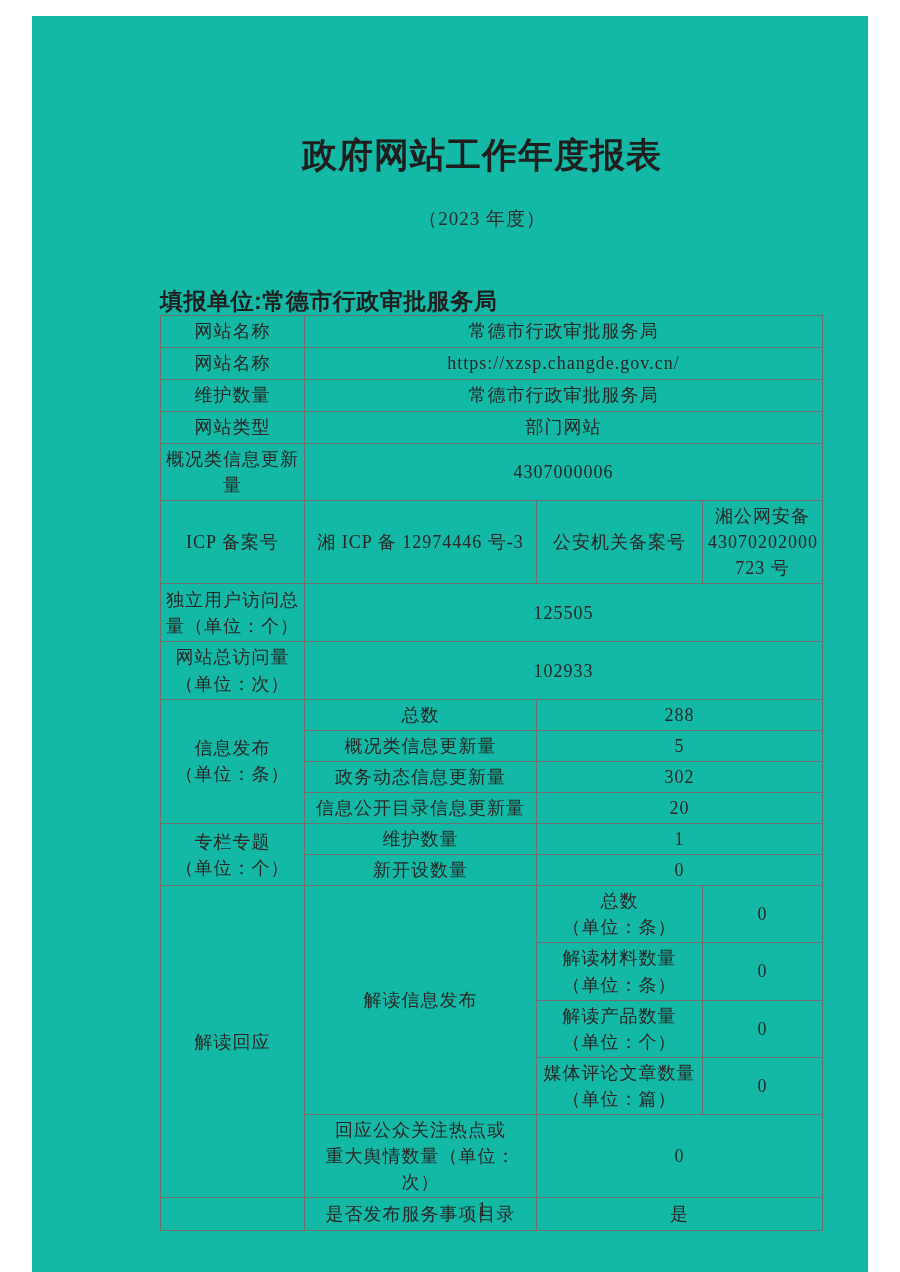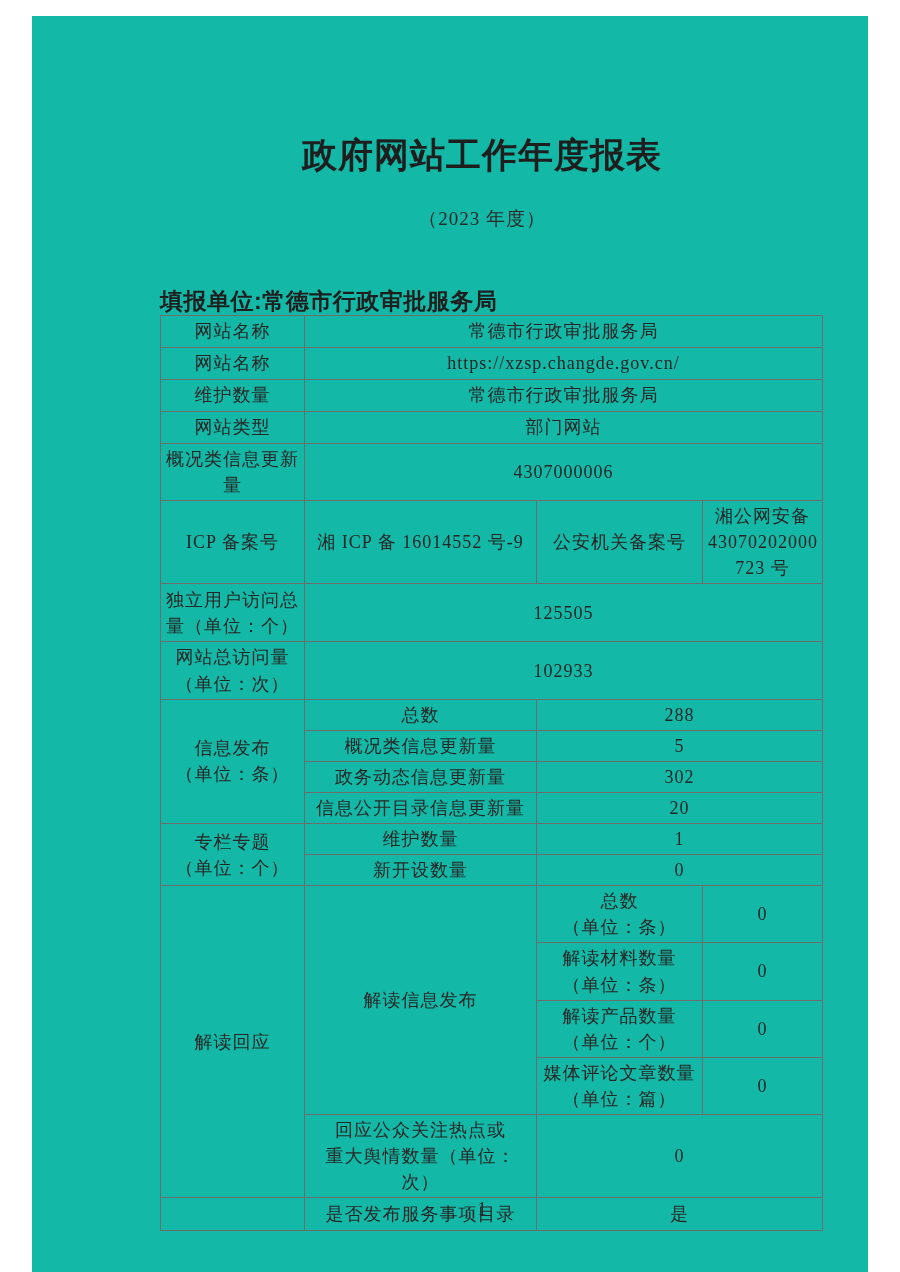--- a/index.html
+++ b/index.html
@@ -72,21 +72,21 @@
       <tr class="h32">
         <td>网站类型</td>
         <td colspan="3">部门网站</td>
       </tr>
       <tr class="h32">
         <td>概况类信息更新量</td>
         <td colspan="3">4307000006</td>
       </tr>
       <tr class="h75">
         <td>ICP 备案号</td>
-        <td>湘 ICP 备 16014552 号-9</td>
+        <td>湘 ICP 备 12974446 号-3</td>
         <td>公安机关备案号</td>
         <td>湘公网安备<br>43070202000<br>723 号</td>
       </tr>
       <tr class="h58">
         <td>独立用户访问总<br>量（单位：个）</td>
         <td colspan="3">125505</td>
       </tr>
       <tr class="h57">
         <td>网站总访问量<br>（单位：次）</td>
         <td colspan="3">102933</td>

